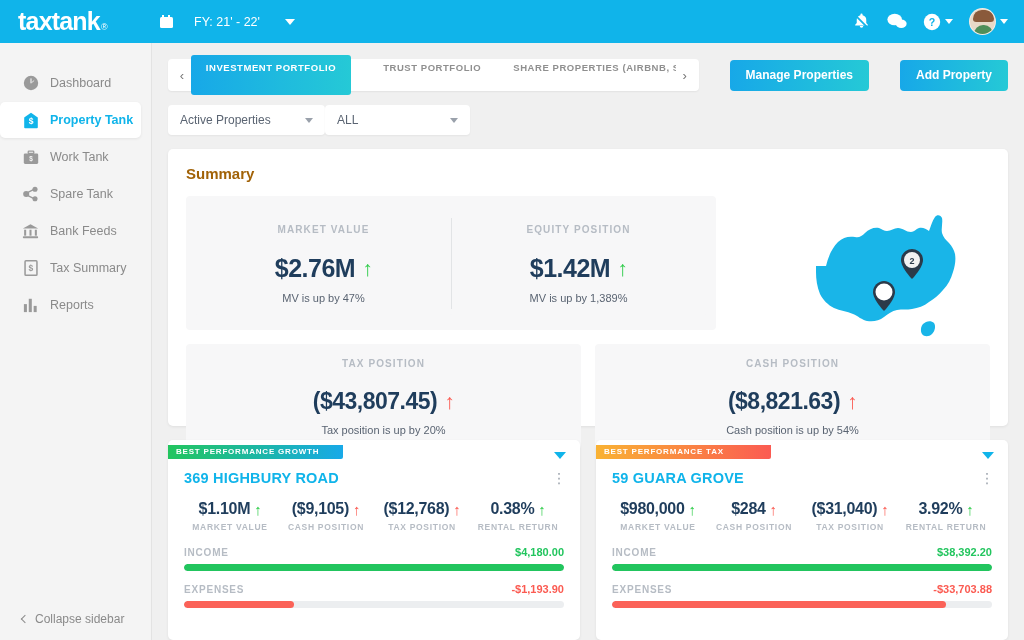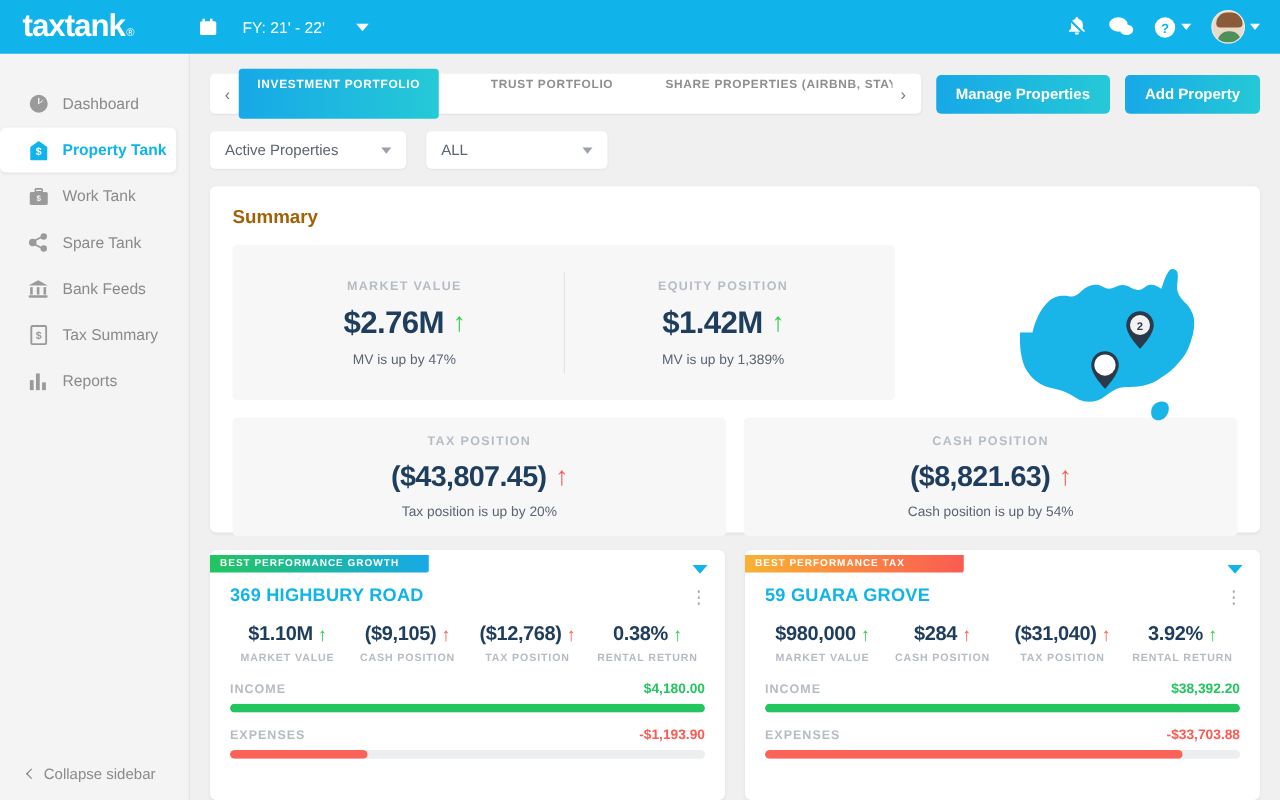--- a/index.html
+++ b/index.html
@@ -106,24 +106,25 @@
     color: #8f8f8f; border-radius: 3px; cursor: pointer;
     white-space: nowrap; overflow: hidden;
   }
   .tab.active { background: linear-gradient(90deg,#17a8e8 0%, #25c9d6 100%); color: #fff; max-width: 160px; flex: 0 0 160px;}
   .btn {
     height: 31px; padding: 0 16px; border: 0; border-radius: 4px;
     background: linear-gradient(90deg,#17a8e8 0%, #25c9d6 100%);
     color: #fff; font-size: 12px; font-weight: bold; cursor: pointer;
     font-family: "Liberation Sans", sans-serif;
     white-space: nowrap;
-  }
-
-  
-  .filters { display: flex; gap: 16px; padding: 14px 16px 0 16px; align-items: center; }
+    margin-left: 19px;
+  }
+
+  
+  .filters { display: flex; padding: 14px 16px 0 16px; align-items: center; }
   .sel {
     height: 30px; background: #fff; border-radius: 4px;
     display: flex; align-items: center; padding: 0 12px;
     font-size: 12px; color: #5a6472; cursor: pointer;
     box-shadow: 0 1px 2px rgba(0,0,0,.05);
   }
   .sel.w1 { width: 157px; } .sel.w2 { width: 145px; }
   .sel .cv { margin-left: auto; width:0;height:0;
     border-left:4px solid transparent;border-right:4px solid transparent;border-top:5px solid #9aa1ab;}
 
@@ -135,21 +136,21 @@
   .tile { background: #f7f7f8; border-radius: 4px; padding: 14px 10px 13px; text-align: center; }
   .tile.dual { flex: 0 0 530px; display: flex; }
   .tile.half { flex: 1; position: relative; }
   .tile.half + .tile.half:before {
     content:""; position:absolute; left:0; top:8px; bottom:8px; width:1px; background:#e2e4e6;
   }
   .tile.single { flex: 0 0 258px; }
   .t-label { font-size: 10px; letter-spacing: 1.1px; color: #b6bcc4; font-weight: bold; }
   .t-value {
     font-size: 25px; font-weight: bold; color: #1f3d5c;
-    margin-top: 9px; display: flex; align-items: center; justify-content: center; gap: 7px;
+    margin-top: 19px; display: flex; align-items: center; justify-content: center; gap: 7px;
     letter-spacing: -0.5px;
   }
   .t-value.sm { font-size: 23px; }
   .t-sub { font-size: 11px; color: #5a6472; margin-top: 9px; }
   .arr { font-size: 21px; line-height: 1; font-weight: bold; }
   .arr.up { color: #2fcc4a; } .arr.red { color: #fb5b52; }
   .row2 { margin-top: 14px; }
   .row2 .tile { flex: 1; }
 
   

